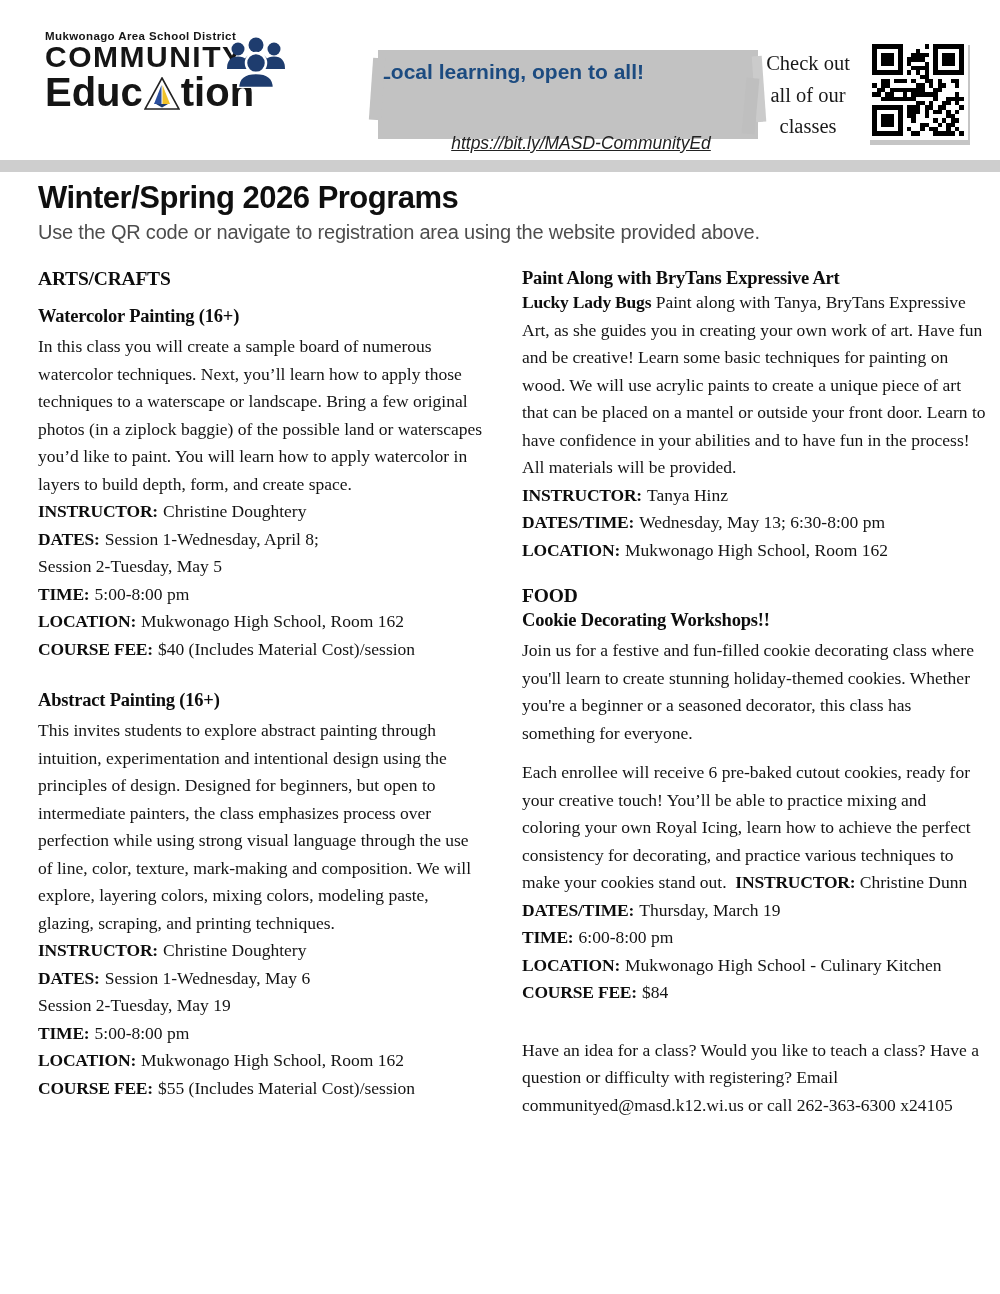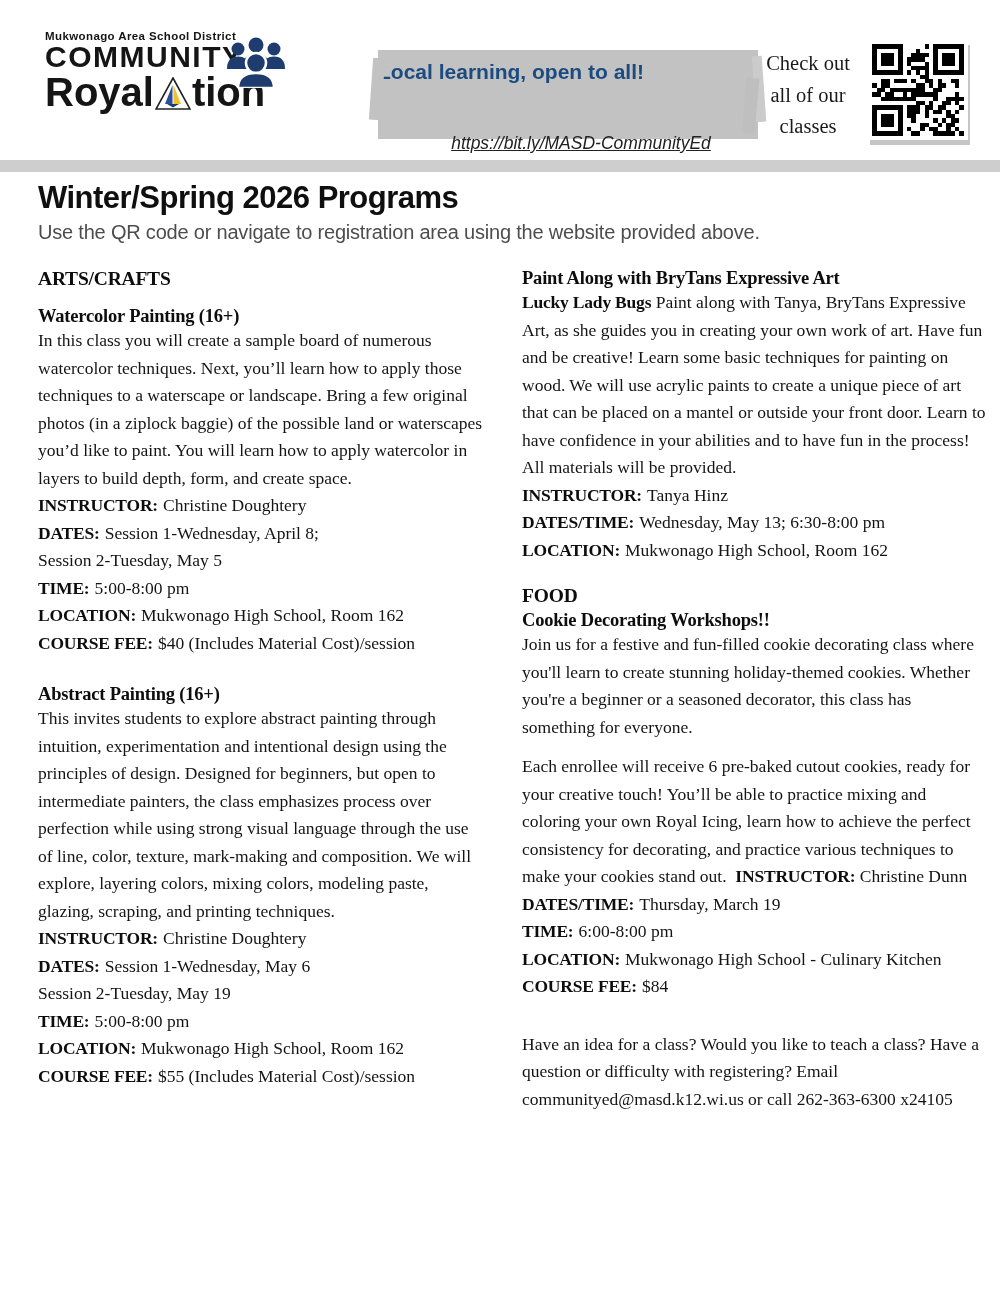--- a/index.html
+++ b/index.html
@@ -52,39 +52,39 @@
   .col-left  { width:448px; margin-right:36px; }
   .col-right { width:464px; }
 
   .section-h { font-weight:700; font-size:19.5px; letter-spacing:-.2px; color:#0d0d0d; }
   .class-title { font-weight:700; font-size:18.5px; letter-spacing:-.2px; color:#0d0d0d; }
   .body-text { font-size:17.5px; line-height:27.5px; color:#141414; }
   .detail { font-size:17.5px; line-height:27.5px; color:#141414; }
   .dl { font-weight:700; letter-spacing:-.2px; color:#0d0d0d; }
   .dv { padding-left:5px; }
   .mt-class { margin-top:16px; }
-  .mt-para { margin-top:0; }
+  .mt-para { margin-top:6px; }
   .mt-block { margin-top:27px; }
   .mt-food { margin-top:21px; }
   .mt-cookie { margin-top:3px; }
   .mt-para2 { margin-top:12px; }
   .mt-closing { margin-top:30px; }
 </style>
 </head>
 <body>
 
 <div class="page">
 
   <div class="header">
 
     <div class="logo">
       <div class="logo-district">Mukwonago Area School District</div>
       <div class="logo-word1">COMMUNITY</div>
       <div class="logo-word2">
-        <span>Royal</span>
+        <span>Educ</span>
         <svg width="36" height="33" viewBox="0 0 36 33">
           <polygon points="18,1 35,32 1,32" fill="#ffffff" stroke="#222" stroke-width="1.6"></polygon>
           <polygon points="17.5,8 10,27 17.5,27" fill="#2b4f9e"></polygon>
           <polygon points="18.5,8 26,27 18.5,27" fill="#f0c22a"></polygon>
           <polygon points="12,27 24,27 18,30.5" fill="#1e3c6e"></polygon>
         </svg>
         <span>tion</span>
       </div>
     </div>
 

